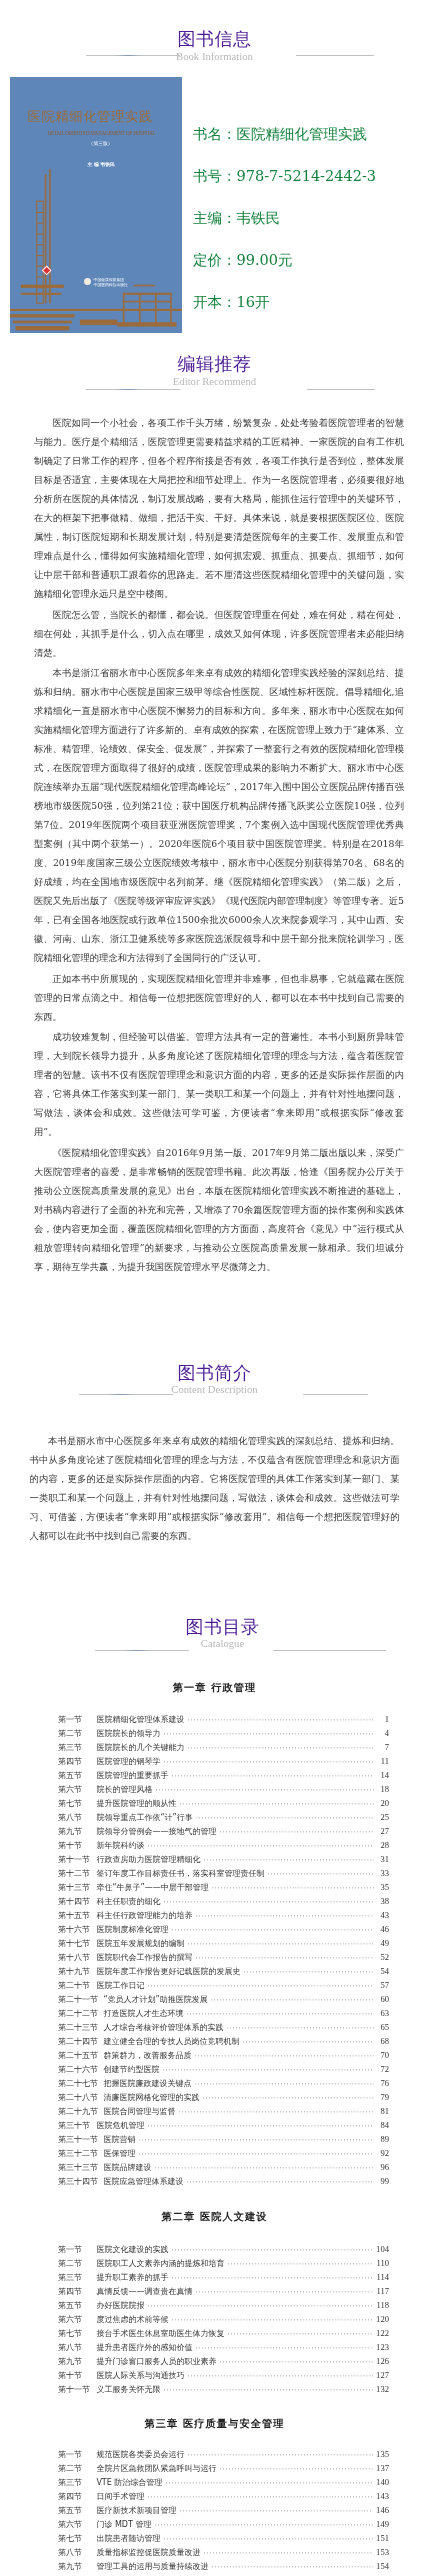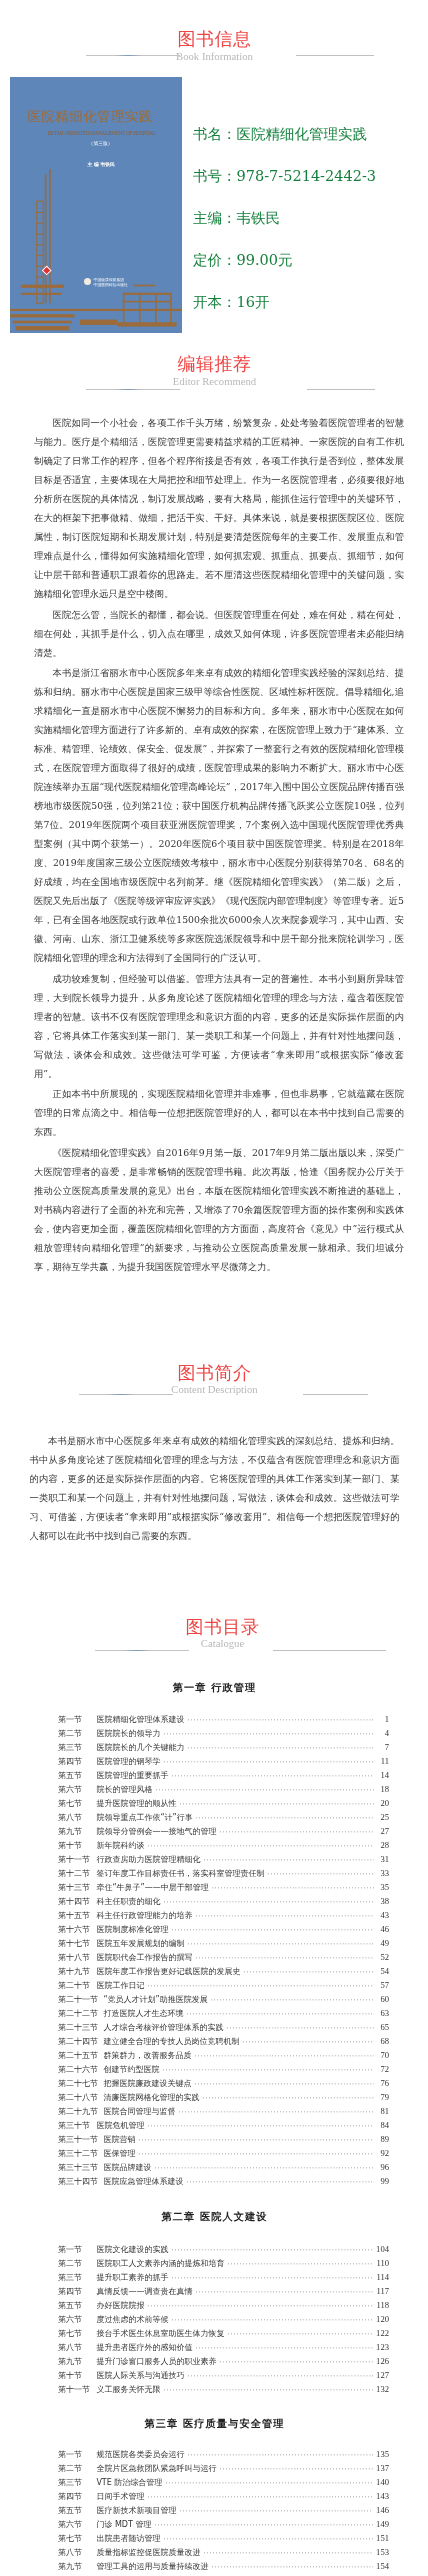--- a/index.html
+++ b/index.html
@@ -1,18 +1,18 @@
 <!DOCTYPE html>
 <html style="font-size:8.6px"><head>
 <meta charset="utf-8">
 <style>
   html, body { margin: 0; padding: 0; background: #ffffff; }
   body { width: 429px; font-family: "DejaVu Serif", "Liberation Serif", serif; color: #222; }
   .section-header { position: relative; width: 429px; text-align: center; }
-  .section-header .cn { font-family: "DejaVu Sans", "Liberation Sans", sans-serif; font-size: 18px; color: #ef4444; letter-spacing: 0.5px; line-height: 21.4px; }
+  .section-header .cn { font-family: "DejaVu Sans", "Liberation Sans", sans-serif; font-size: 18px; color: #4c1d95; letter-spacing: 0.5px; line-height: 21.4px; }
   .section-header .en { font-family: "Liberation Serif", "DejaVu Serif", serif; font-size: 10.7px; color: #b8b8b8; line-height: 11.8px; margin-top: 1.1px; }
   .section-header .line-l, .section-header .line-r { position: absolute; height: 1.1px; background: #c0c0c0; }
   .section-header .line-l { background: linear-gradient(90deg, #c4c4c4 0%, #c4c4c4 30%, #7f98b3 45%, #c4c4c4 60%, #c4c4c4 100%); }
 
   #hdr-info { height: 75px; }
   #hdr-info .cn { padding-top: 28px; }
   #hdr-info .line-l { left: 86px; width: 94px; top: 55px; }
   #hdr-info .line-r { left: 296px; width: 78px; top: 55px; }
 
   .book-info { position: relative; height: 247px; }
@@ -131,22 +131,22 @@
   <div class="line-l"></div>
   <div class="line-r"></div>
   <div class="cn">编辑推荐</div>
   <div class="en">Editor Recommend</div>
 </div>
 
 <div class="article">
   <p>医院如同一个小社会，各项工作千头万绪，纷繁复杂，处处考验着医院管理者的智慧与能力。医疗是个精细活，医院管理更需要精益求精的工匠精神。一家医院的自有工作机制确定了日常工作的程序，但各个程序衔接是否有效，各项工作执行是否到位，整体发展目标是否适宜，主要体现在大局把控和细节处理上。作为一名医院管理者，必须要很好地分析所在医院的具体情况，制订发展战略，要有大格局，能抓住运行管理中的关键环节，在大的框架下把事做精、做细，把活干实、干好。具体来说，就是要根据医院区位、医院属性，制订医院短期和长期发展计划，特别是要清楚医院每年的主要工作、发展重点和管理难点是什么，懂得如何实施精细化管理，如何抓宏观、抓重点、抓要点、抓细节，如何让中层干部和普通职工跟着你的思路走。若不厘清这些医院精细化管理中的关键问题，实施精细化管理永远只是空中楼阁。</p>
   <p>医院怎么管，当院长的都懂，都会说。但医院管理重在何处，难在何处，精在何处，细在何处，其抓手是什么，切入点在哪里，成效又如何体现，许多医院管理者未必能归纳清楚。</p>
   <p>本书是浙江省丽水市中心医院多年来卓有成效的精细化管理实践经验的深刻总结、提炼和归纳。丽水市中心医院是国家三级甲等综合性医院、区域性标杆医院。倡导精细化,追求精细化一直是丽水市中心医院不懈努力的目标和方向。多年来，丽水市中心医院在如何实施精细化管理方面进行了许多新的、卓有成效的探索，在医院管理上致力于“建体系、立标准、精管理、论绩效、保安全、促发展”，并探索了一整套行之有效的医院精细化管理模式，在医院管理方面取得了很好的成绩，医院管理成果的影响力不断扩大。丽水市中心医院连续举办五届“现代医院精细化管理高峰论坛”，2017年入围中国公立医院品牌传播百强榜地市级医院50强，位列第21位；获中国医疗机构品牌传播飞跃奖公立医院10强，位列第7位。2019年医院两个项目获亚洲医院管理奖，7个案例入选中国现代医院管理优秀典型案例（其中两个获第一）。2020年医院6个项目获中国医院管理奖。特别是在2018年度、2019年度国家三级公立医院绩效考核中，丽水市中心医院分别获得第70名、68名的好成绩，均在全国地市级医院中名列前茅。继《医院精细化管理实践》（第二版）之后，医院又先后出版了《医院等级评审应评实践》《现代医院内部管理制度》等管理专著。近5年，已有全国各地医院或行政单位1500余批次6000余人次来院参观学习，其中山西、安徽、河南、山东、浙江卫健系统等多家医院选派院领导和中层干部分批来院轮训学习，医院精细化管理的理念和方法得到了全国同行的广泛认可。</p>
+  <p>正如本书中所展现的，实现医院精细化管理并非难事，但也非易事，它就蕴藏在医院管理的日常点滴之中。相信每一位想把医院管理好的人，都可以在本书中找到自己需要的东西。</p>
   <p>成功较难复制，但经验可以借鉴。管理方法具有一定的普遍性。本书小到厕所异味管理，大到院长领导力提升，从多角度论述了医院精细化管理的理念与方法，蕴含着医院管理者的智慧。该书不仅有医院管理理念和意识方面的内容，更多的还是实际操作层面的内容，它将具体工作落实到某一部门、某一类职工和某一个问题上，并有针对性地摆问题，写做法，谈体会和成效。这些做法可学可鉴，方便读者“拿来即用”或根据实际“修改套用”。</p>
-  <p>正如本书中所展现的，实现医院精细化管理并非难事，但也非易事，它就蕴藏在医院管理的日常点滴之中。相信每一位想把医院管理好的人，都可以在本书中找到自己需要的东西。</p>
   <p>《医院精细化管理实践》自2016年9月第一版、2017年9月第二版出版以来，深受广大医院管理者的喜爱，是非常畅销的医院管理书籍。此次再版，恰逢《国务院办公厅关于推动公立医院高质量发展的意见》出台，本版在医院精细化管理实践不断推进的基础上，对书稿内容进行了全面的补充和完善，又增添了70余篇医院管理方面的操作案例和实践体会，使内容更加全面，覆盖医院精细化管理的方方面面，高度符合《意见》中”运行模式从粗放管理转向精细化管理”的新要求，与推动公立医院高质量发展一脉相承。我们坦诚分享，期待互学共赢，为提升我国医院管理水平尽微薄之力。</p>
 </div>
 
 <div class="section-header" id="hdr-desc">
   <div class="line-l"></div>
   <div class="line-r"></div>
   <div class="cn">图书简介</div>
   <div class="en">Content Description</div>
 </div>
 

